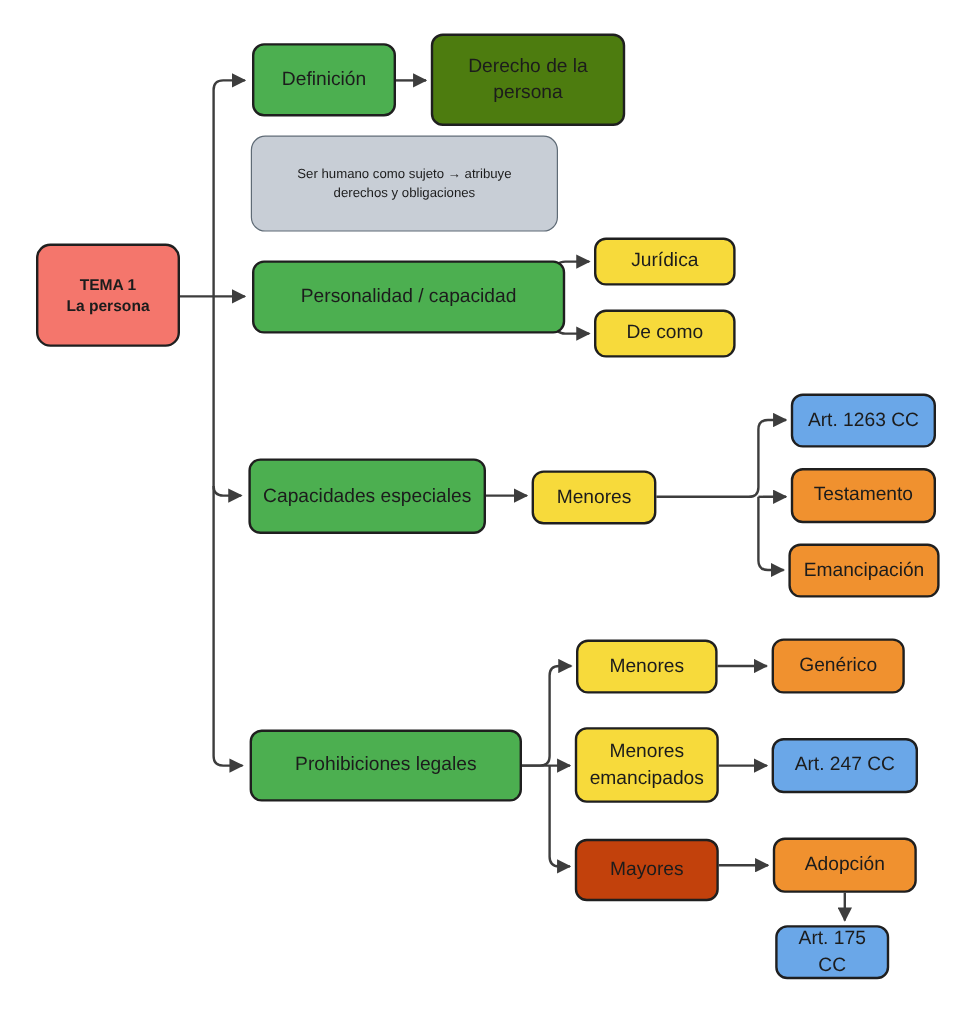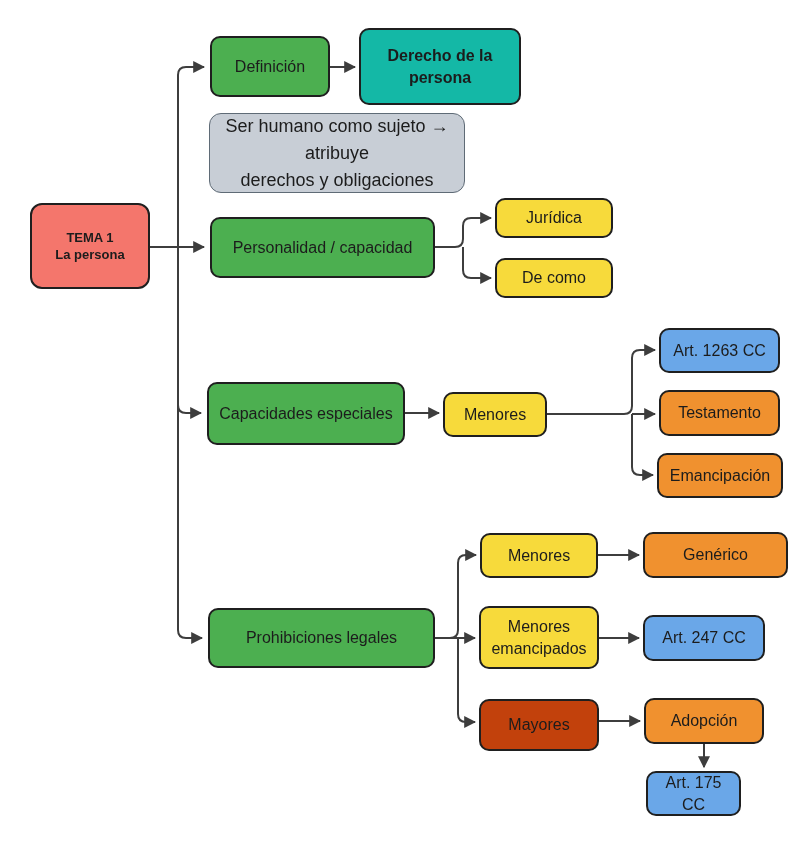--- a/index.html
+++ b/index.html
@@ -47,21 +47,21 @@
   }
   .node.red {
     font-weight: bold;
     font-size: 13px;
     border-radius: 12px;
   }
   .node.gray {
     border-color: var(--gray-border-color, #5f6b76);
     border-width: 1.5px;
     border-radius: 12px;
-    font-size: 18px;
+    font-size: 11px;
     line-height: 1.5;
   }
 </style>
 </head>
 <body>
 
 <div class="canvas">
 
   <svg class="edges" viewBox="0 0 809 848" xmlns="http://www.w3.org/2000/svg">
     <defs>
@@ -87,35 +87,35 @@
     <path class="edge" d="M598 555 H639" marker-end="url(#arrow)"></path>
     <path class="edge" d="M599 638 H639" marker-end="url(#arrow)"></path>
     <path class="edge" d="M599 721 H640" marker-end="url(#arrow)"></path>
     <path class="edge" d="M704 744 V767" marker-end="url(#arrow)"></path>
   </svg>
 
   <div id="nodes-layer">
       <div class="node red" style="left: 30px; top: 203px; width: 120px; height: 86px; background: rgb(244, 118, 108);"><span>TEMA 1
 La persona</span></div>
       <div class="node green" style="left: 210px; top: 36px; width: 120px; height: 61px; background: rgb(76, 175, 80);"><span>Definición</span></div>
-      <div class="node yellow" style="left: 359px; top: 28px; width: 162px; height: 77px; background: #14b8a6; font-weight: bold;"><span>Derecho de la
+      <div class="node yellow" style="left: 359px; top: 28px; width: 162px; height: 77px; background: #4d7c0f;"><span>Derecho de la
 persona</span></div>
       <div class="node gray" style="left: 209px; top: 113px; width: 256px; height: 80px; background: rgb(200, 206, 214);"><span>Ser humano como sujeto → atribuye
 derechos y obligaciones</span></div>
-      <div class="node green" style="left: 210px; top: 217px; width: 225px; height: 61px; background: rgb(76, 175, 80);"><span>Personalidad / capacidad</span></div>
+      <div class="node green" style="left: 210px; top: 217px; width: 261px; height: 61px; background: rgb(76, 175, 80);"><span>Personalidad / capacidad</span></div>
       <div class="node yellow" style="left: 495px; top: 198px; width: 118px; height: 40px; background: rgb(247, 218, 59);"><span>Jurídica</span></div>
       <div class="node yellow" style="left: 495px; top: 258px; width: 118px; height: 40px; background: rgb(247, 218, 59);"><span>De como</span></div>
       <div class="node green" style="left: 207px; top: 382px; width: 198px; height: 63px; background: rgb(76, 175, 80);"><span>Capacidades especiales</span></div>
       <div class="node yellow" style="left: 443px; top: 392px; width: 104px; height: 45px; background: rgb(247, 218, 59);"><span>Menores</span></div>
       <div class="node blue" style="left: 659px; top: 328px; width: 121px; height: 45px; background: rgb(106, 167, 232);"><span>Art. 1263 CC</span></div>
       <div class="node orange" style="left: 659px; top: 390px; width: 121px; height: 46px; background: rgb(240, 145, 47); text-align: right;"><span>Testamento</span></div>
       <div class="node orange" style="left: 657px; top: 453px; width: 126px; height: 45px; background: rgb(240, 145, 47);"><span>Emancipación</span></div>
       <div class="node green" style="left: 208px; top: 608px; width: 227px; height: 60px; background: rgb(76, 175, 80);"><span>Prohibiciones legales</span></div>
       <div class="node yellow" style="left: 480px; top: 533px; width: 118px; height: 45px; background: rgb(247, 218, 59);"><span>Menores</span></div>
-      <div class="node orange" style="left: 643px; top: 532px; width: 145px; height: 46px; background: rgb(240, 145, 47);"><span>Genérico</span></div>
+      <div class="node orange" style="left: 643px; top: 532px; width: 111px; height: 46px; background: rgb(240, 145, 47);"><span>Genérico</span></div>
       <div class="node yellow" style="left: 479px; top: 606px; width: 120px; height: 63px; background: rgb(247, 218, 59);"><span>Menores
 emancipados</span></div>
       <div class="node blue" style="left: 643px; top: 615px; width: 122px; height: 46px; background: rgb(106, 167, 232); align-items: center;"><span>Art. 247 CC</span></div>
       <div class="node yellow" style="left: 479px; top: 699px; width: 120px; height: 52px; background: #c2410c;"><span>Mayores</span></div>
       <div class="node orange" style="left: 644px; top: 698px; width: 120px; height: 46px; background: rgb(240, 145, 47);"><span>Adopción</span></div>
       <div class="node blue" style="left: 646px; top: 771px; width: 95px; height: 45px; background: rgb(106, 167, 232);"><span>Art. 175 CC</span></div>
     </div>
 
 </div>
 

